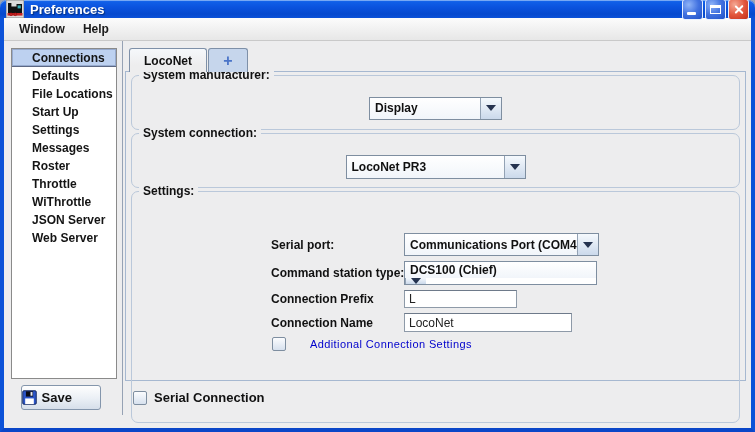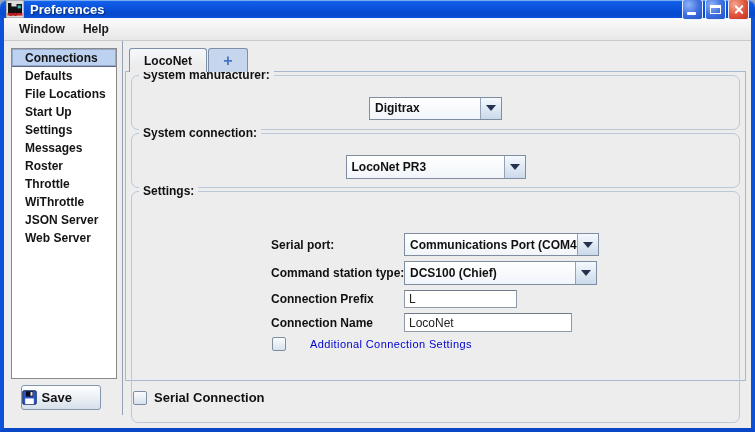--- a/index.html
+++ b/index.html
@@ -32,21 +32,21 @@
   .x-glyph::before{transform:rotate(45deg);}
   .x-glyph::after{transform:rotate(-45deg);}
   
   .menubar{height:23px;background:linear-gradient(#FCFCFC,#F0F0F0 55%,#E7E7E7);
     border-bottom:1px solid #C9C9C9;display:flex;align-items:center;padding-left:6px;}
   .menu-item{font-weight:bold;font-size:12px;color:#1A1A1A;padding:3px 9px;cursor:default;}
   
   .body{display:flex;height:374px;}
   .sidebar{width:119px;border-right:1px solid #96A2B4;padding-top:7px;flex:0 0 auto;}
   .nav-list{margin-left:7px;width:106px;height:331px;background:#fff;border:1px solid #8A8A8A;overflow:hidden;}
-  .nav-item{height:18px;line-height:18px;font-weight:bold;font-size:12px;padding-left:13px;color:#141414;white-space:nowrap;cursor:default;}
+  .nav-item{height:18px;line-height:18px;font-weight:bold;font-size:12px;padding-left:20px;color:#141414;white-space:nowrap;cursor:default;}
   .nav-item.selected{background:#BDD1F0;box-shadow:inset 0 0 0 1px #97ABCF;border-bottom:1px solid #5C6884;}
   .save-row{margin-top:6px;display:flex;justify-content:center;width:113px;}
   .save-btn{width:80px;height:25px;border:1px solid #8496AC;border-radius:3px;
     background:linear-gradient(#FEFEFE,#EAEFF5 55%,#D6DFEA);
     display:flex;align-items:center;gap:5px;
     font-weight:bold;font-size:13px;color:#111;cursor:default;}
   
   .main{flex:1;display:flex;flex-direction:column;padding:7px 5px 0 2px;min-width:0;}
   .tabs{display:flex;height:23px;margin-left:4px;position:relative;z-index:2;}
   .tab{border:1px solid #7E90A8;border-bottom:none;border-radius:3px 3px 0 0;
@@ -67,21 +67,21 @@
   
   .combo{display:inline-flex;align-items:stretch;border:1px solid #7E8EA0;height:23px;cursor:default;background:#fff;}
   .combo .val{flex:1;display:flex;align-items:center;padding:0 5px;font-weight:bold;font-size:12px;color:#111;
     background:linear-gradient(#FFFFFF,#F1F5FA);white-space:nowrap;overflow:hidden;}
   .combo .arrow-btn{width:21px;border-left:1px solid #93A2B4;flex:0 0 auto;
     background:linear-gradient(#F5F9FD,#CBD9EB);display:flex;align-items:center;justify-content:center;}
   .tri{width:0;height:0;border-left:5px solid transparent;border-right:5px solid transparent;border-top:6px solid #24324F;}
   .combo.manufacturer{width:133px;}
   .combo.sysconn{width:180px;height:24px;}
   .combo.serial{width:195px;}
-  .combo.cmdstation{width:193px;height:24px;}
+  .combo.cmdstation{width:193px;height:24px;flex-direction:column;}
   
   .tfield{border:1px solid #8E9AA8;border-top-color:#6E7A8A;background:#fff;
     font-family:"Liberation Sans",sans-serif;font-size:12px;color:#222;padding:1px 4px;height:18px;}
   .tfield.prefix{width:113px;}
   .tfield.cname{width:168px;height:19px;}
   
   .checkbox{width:14px;height:14px;border:1px solid #7E8EA0;border-radius:2px;
     background:linear-gradient(#FBFCFE,#D7E1EE);flex:0 0 auto;cursor:default;}
   .additional-row{margin-top:5px;margin-left:1px;display:flex;align-items:center;gap:24px;}
   .additional-label{color:#0000CC;font-size:11px;font-weight:normal;letter-spacing:.4px;white-space:nowrap;}
@@ -158,21 +158,21 @@
         <div class="tab add">
           <span>+</span>
         </div>
       </div>
 
       <div class="panel">
 
         <div class="group g1">
           <span class="group-title">System manufacturer:</span>
           <div class="combo manufacturer">
-            <span class="val">Digitrax</span>
+            <span class="val">Display</span>
             <span class="arrow-btn">
                 <span class="tri"></span>
               </span>
           </div>
         </div>
 
         <div class="group g2">
           <span class="group-title">System connection:</span>
           <div class="combo sysconn">
             <span class="val">LocoNet PR3</span>

